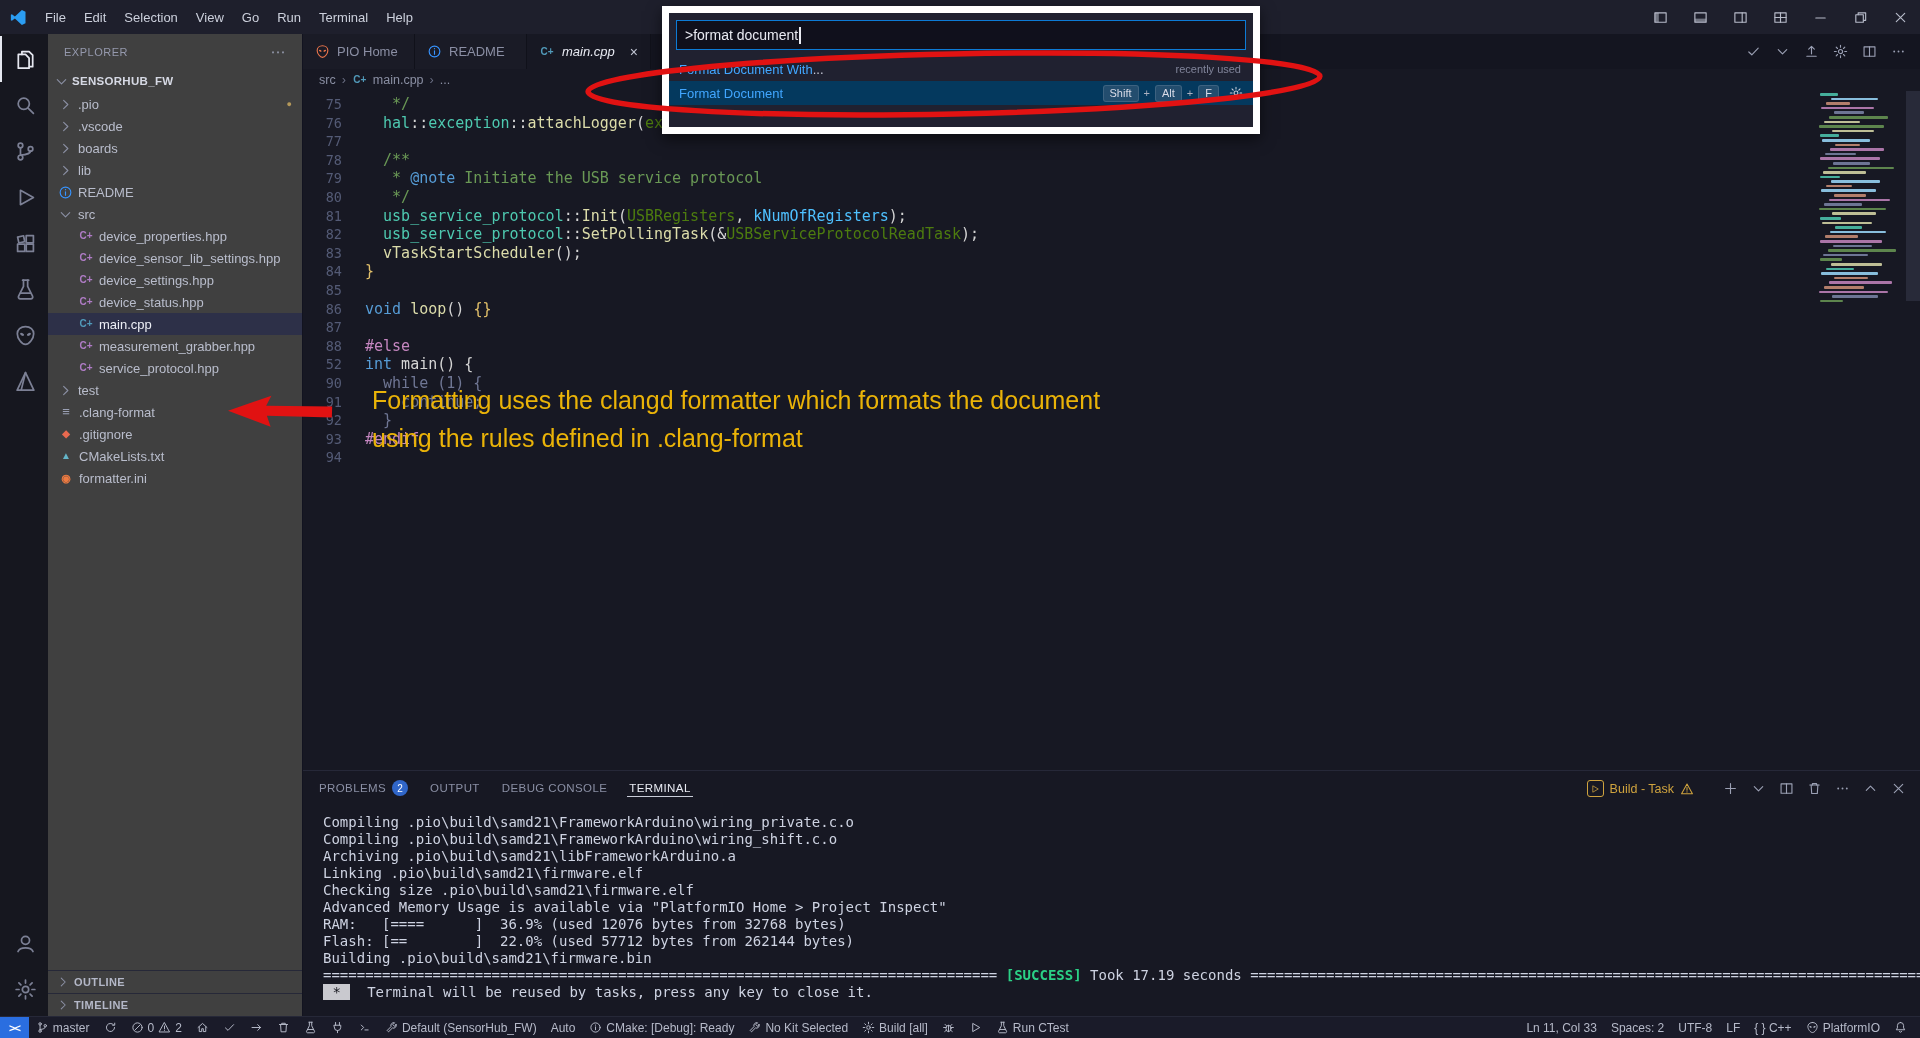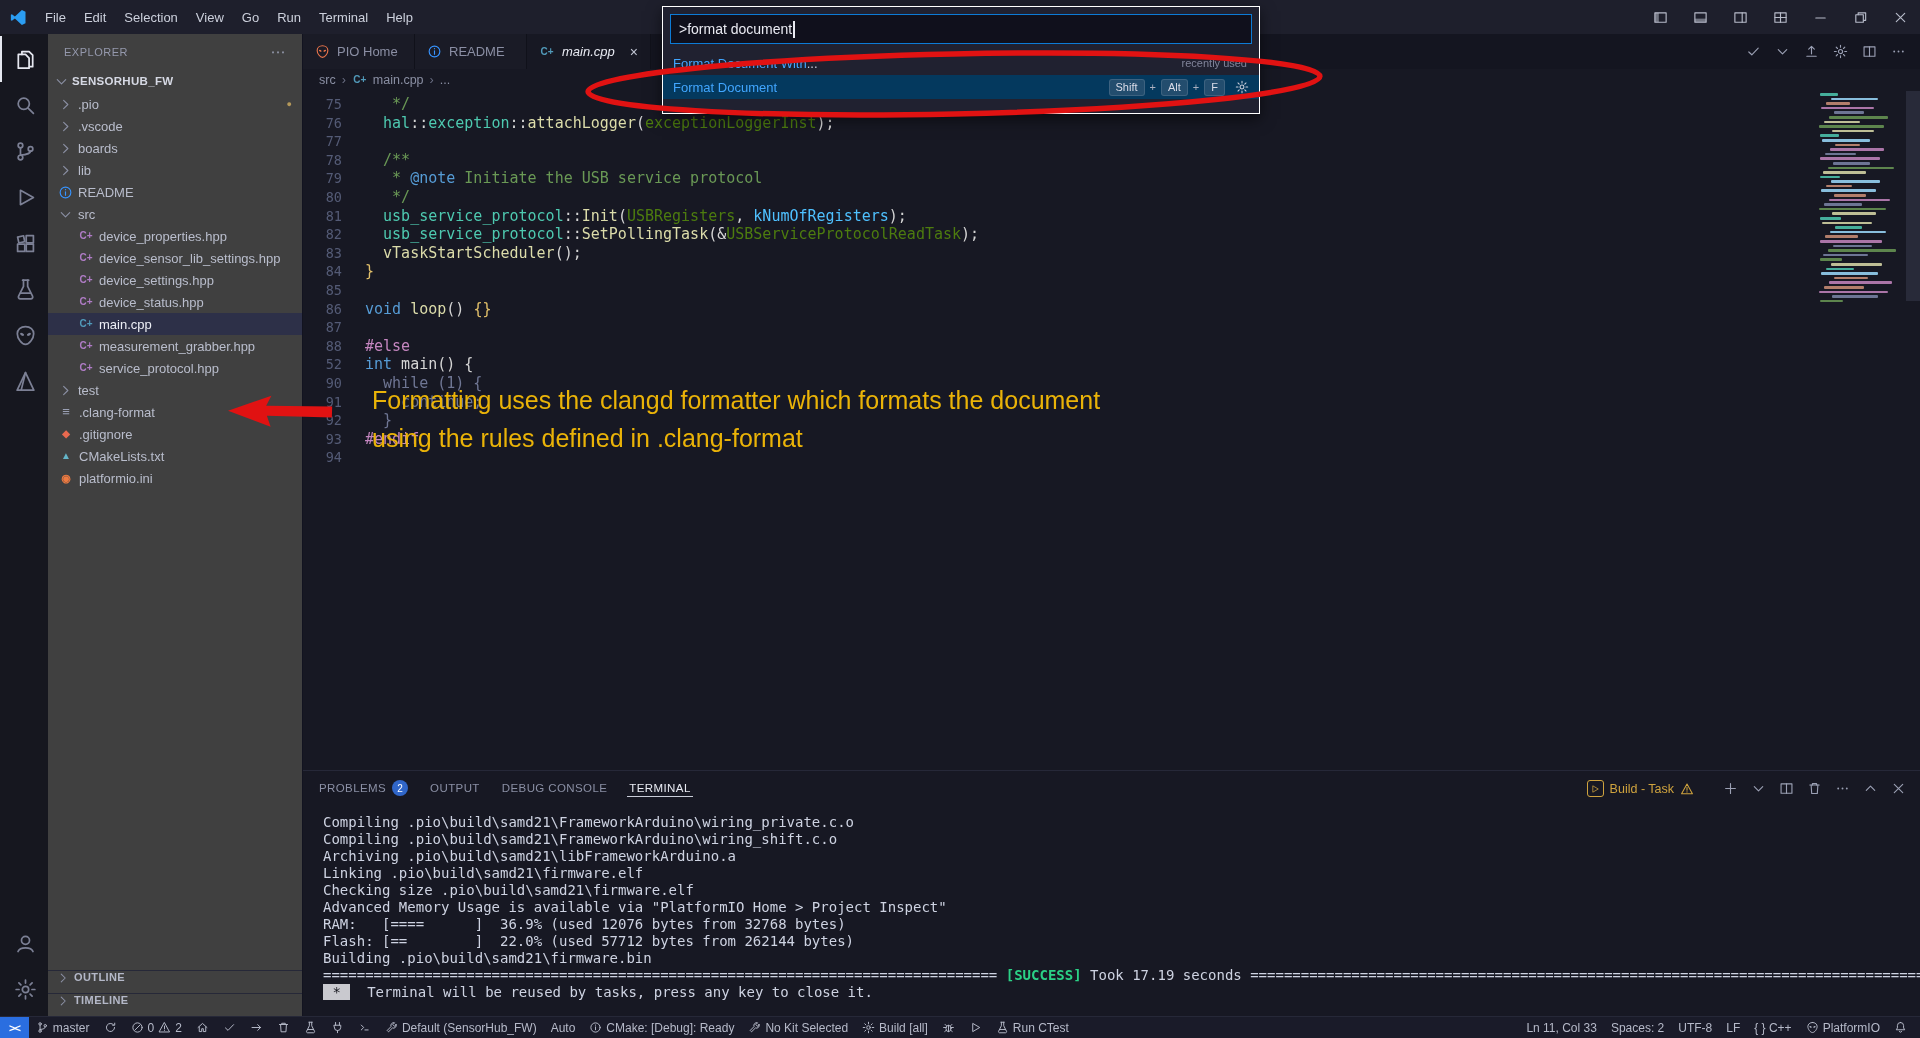--- a/index.html
+++ b/index.html
@@ -28,21 +28,21 @@
   .root-row{height:24px;display:flex;align-items:center;gap:3px;padding:0 6px;font-weight:700;font-size:11.5px;letter-spacing:.3px;color:#d6d9e4}
   .root-row .ic{width:15px;height:15px}
   .trow{height:22px;display:flex;align-items:center;gap:5px;padding-right:10px;white-space:nowrap;cursor:default}
   .trow.lvl1{padding-left:10px}
   .trow.lvl2{padding-left:30px}
   .trow.sel{background:#2d3048;color:#eceef5}
   .trow .ic{width:15px;height:15px;flex:none}
   .fic{width:16px;text-align:center;font-weight:700;flex:none;font-size:10px;line-height:16px}
   .dot{margin-left:auto;color:#b4985a;font-size:9px}
   .side-bottom{margin-top:auto}
-  .side-sec{height:23px;display:flex;gap:4px;border-top:1px solid #262838;padding:0 8px;font-size:11px;font-weight:700;letter-spacing:.4px;color:#b4b8c8}
+  .side-sec{height:23px;display:flex;align-items:center;gap:4px;border-top:1px solid #262838;padding:0 8px;font-size:11px;font-weight:700;letter-spacing:.4px;color:#b4b8c8}
   .side-sec .ic{width:14px;height:14px}
   
   .editor-col{flex:1;display:flex;flex-direction:column;min-width:0;background:#171823}
   .tabsbar{height:35px;background:#141520;display:flex;align-items:stretch;flex:none}
   .tabs{display:flex}
   .tab{display:flex;align-items:center;gap:7px;padding:0 12px;background:#1a1b26;color:#8b8fa4;font-size:13px;border-right:1px solid #10111a;min-width:112px}
   .tab .ic{width:15px;height:15px}
   .tab.active{background:#171823;color:#e8eaf2}
   .tab.active .tab-label{font-style:italic}
   .tab-close{margin-left:8px;color:#c2c6d4;font-size:14px}
@@ -80,21 +80,21 @@
   .tt-t{color:#ced3e2}.tt-ok{color:#2bd186;font-weight:700}
   .tt-mark{background:#c9c9cf;color:#16171f;padding:0 1px}
   
   .statusbar{height:22px;background:#1a1b29;border-top:1px solid #262838;display:flex;align-items:center;font-size:12px;color:#b6bac9;flex:none;position:relative;z-index:10}
   .sb-left,.sb-right{display:flex;align-items:center;height:100%}
   .sb-right{margin-left:auto;padding-right:6px}
   .sb-item{display:flex;align-items:center;gap:4px;padding:0 7px;height:100%;white-space:nowrap}
   .sb-item .ic{width:13px;height:13px}
   .sb-remote{background:#2a6ee0;color:#fff;font-weight:700;padding:0 9px;letter-spacing:-1px;font-size:11px}
   
-  .quick-input{position:absolute;left:662px;top:6px;width:598px;background:#202130;border:1px solid #ffffff;box-shadow:0 5px 14px rgba(0,0,0,.55);z-index:60;padding-bottom:14px}
+  .quick-input{position:absolute;left:662px;top:6px;width:598px;background:#202130;border:7px solid #ffffff;box-shadow:0 5px 14px rgba(0,0,0,.55);z-index:60;padding-bottom:22px}
   .qi-inputwrap{margin:7px;height:30px;background:#10101c;border:1px solid #0d7bd6;display:flex;align-items:center;padding:0 8px;font-size:14px;color:#e9eaf2}
   .caret{width:1.5px;height:17px;background:#e9eaf2;margin-left:1px;animation:blink 1s steps(1) infinite}
   @keyframes blink{50%{opacity:0}}
   .qi-item{height:24px;display:flex;align-items:center;padding:0 10px;font-size:13px;color:#c7cad8;position:relative}
   .qi-item.sel{background:#04395e}
   .qi-match{color:#41a6ff}
   .qi-rest{color:#c7cad8}
   .qi-group{position:absolute;right:12px;font-size:11px;color:#80849a}
   .qi-keys{margin-left:auto;display:flex;align-items:center;gap:5px}
   .qi-key{background:rgba(128,138,160,.25);border:1px solid rgba(255,255,255,.12);border-radius:3px;padding:0 6px;height:17px;line-height:15px;font-size:11px;color:#dadce8}
@@ -396,21 +396,21 @@
           <div class="trow lvl1">
             <span class="fic" style="color:#e8694f;font-size:10px">◆</span>
             <span>.gitignore</span>
           </div>
           <div class="trow lvl1">
             <span class="fic" style="color:#64b5c8;font-size:10px">▲</span>
             <span>CMakeLists.txt</span>
           </div>
           <div class="trow lvl1">
             <span class="fic" style="color:#ee7a41;font-size:11px">◉</span>
-            <span>platformio.ini</span>
+            <span>formatter.ini</span>
           </div>
         </div>
       <div class="side-bottom">
         <div class="side-sec">
           <span class="ss-chev" style="display:flex">
               <svg viewBox="0 0 16 16" class="ic dim">
                 <g fill="none" stroke="currentColor" stroke-width="1.2" stroke-linecap="round" stroke-linejoin="round">
                   <path d="M6 3.5L10.5 8 6 12.5"></path>
                 </g>
               </svg>

